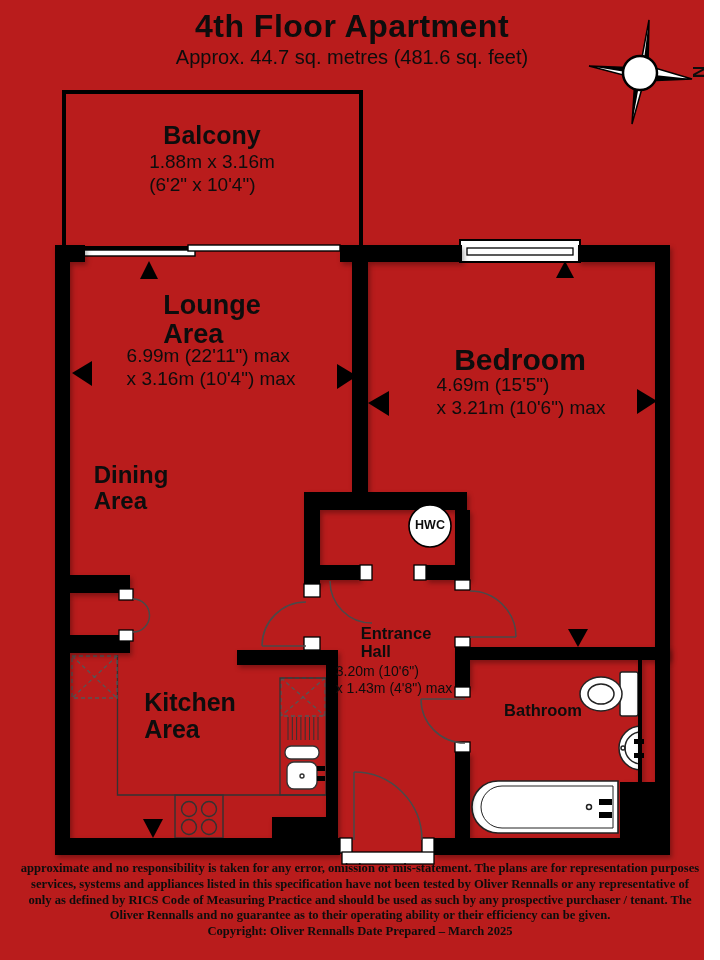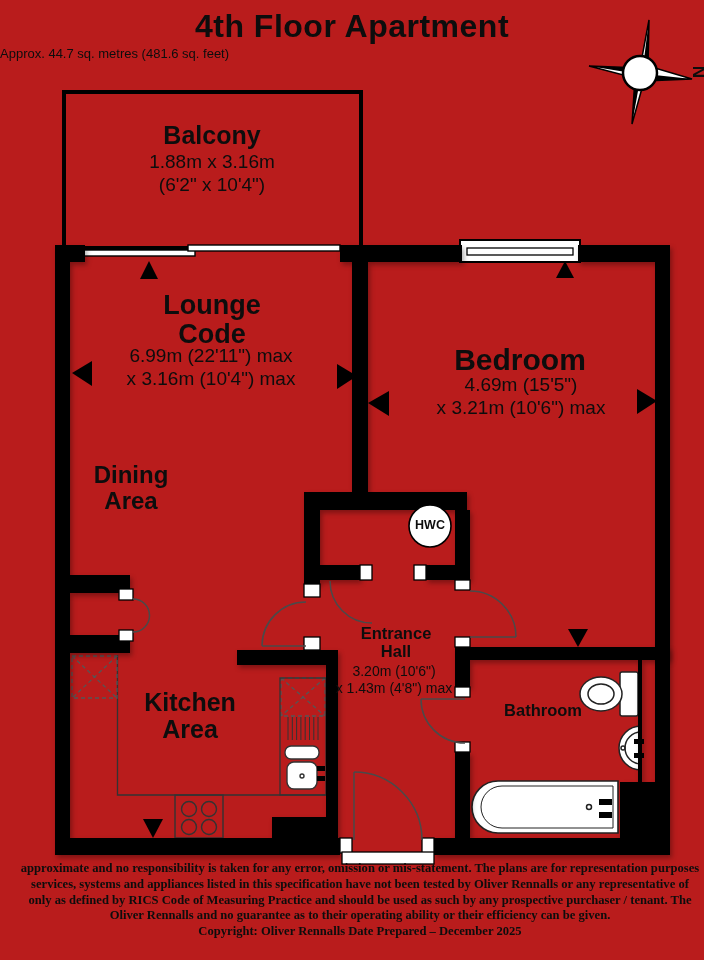--- a/index.html
+++ b/index.html
@@ -1,28 +1,28 @@
 <!DOCTYPE html>
 <html><head>
 <meta charset="utf-8">
 <style>
   html,body{margin:0;padding:0;background:#fff;}
   #screen{position:relative;width:704px;height:960px;background:#b91c1c;overflow:hidden;
           font-family:"Liberation Sans", sans-serif;color:#0d0d0d;}
   #plan-svg{position:absolute;left:0;top:0;}
   .walls{filter:drop-shadow(2px 3px 2.5px rgba(0,0,0,0.32));}
-  .lbl{position:absolute;text-align:center;transform:translateX(-50%);
+  .lbl{position:absolute;transform:translateX(-50%);
        white-space:pre-line;color:#0d0d0d;}
   .room-name{font-weight:bold;font-size:30px;line-height:1.08;}
   .room-dims{font-size:19px;line-height:1.2;}
   .small-name{font-weight:bold;font-size:16.5px;line-height:1.12;}
   .small-dims{font-size:14px;line-height:1.2;}
   #page-title{position:absolute;top:8px;left:0;width:100%;text-align:center;
       font-size:32px;font-weight:bold;letter-spacing:0.5px;}
-  #page-subtitle{position:absolute;top:46px;left:0;width:100%;text-align:left;font-size:13px;}
+  #page-subtitle{position:absolute;top:46px;left:0;width:100%;text-align:center;font-size:20px;}
   #hwc-label{position:absolute;left:430px;top:518px;transform:translateX(-50%);
       font-weight:bold;font-size:12.5px;}
   #north-label{position:absolute;left:692px;top:62px;font-weight:bold;font-size:17px;
       transform:rotate(90deg);}
   #footer{position:absolute;top:861px;left:0;width:720px;text-align:center;
       font-family:"Liberation Serif", serif;font-weight:bold;font-size:12.6px;line-height:15.8px;}
 </style>
 </head>
 <body>
 
@@ -190,21 +190,21 @@
 
   <div id="page-title">4th Floor Apartment</div>
   <div id="page-subtitle">Approx. 44.7 sq. metres (481.6 sq. feet)</div>
   <div id="north-label">N</div>
 
   <div class="lbl room-name" style="left:212px;top:122px;font-size:25px;">Balcony</div>
   <div class="lbl room-dims" style="left:212px;top:151px;">1.88m x 3.16m
 (6'2" x 10'4")</div>
 
   <div class="lbl room-name" style="left:212px;top:291px;font-size:27px;">Lounge
-Code</div>
+Area</div>
   <div class="lbl room-dims" style="left:211px;top:345px;">6.99m (22'11") max
 x 3.16m (10'4") max</div>
 
   <div class="lbl room-name" style="left:131px;top:462px;font-size:24px;">Dining
 Area</div>
 
   <div class="lbl room-name" style="left:520px;top:344px;">Bedroom</div>
   <div class="lbl room-dims" style="left:521px;top:374px;">4.69m (15'5")
 x 3.21m (10'6") max</div>
 
@@ -218,16 +218,16 @@
 
   <div class="lbl small-name" style="left:543px;top:701px;">Bathroom</div>
 
   <div id="hwc-label">HWC</div>
 
   <div id="footer">
     <div>approximate and no responsibility is taken for any error, omission or mis-statement. The plans are for representation purposes</div>
     <div>services, systems and appliances listed in this specification have not been tested by Oliver Rennalls or any representative of</div>
     <div>only as defined by RICS Code of Measuring Practice and should be used as such by any prospective purchaser / tenant. The</div>
     <div>Oliver Rennalls and no guarantee as to their operating ability or their efficiency can be given.</div>
-    <div>Copyright: Oliver Rennalls Date Prepared – December 2025</div>
+    <div>Copyright: Oliver Rennalls Date Prepared – March 2025</div>
   </div>
 
 </div>
 
 </body></html>

